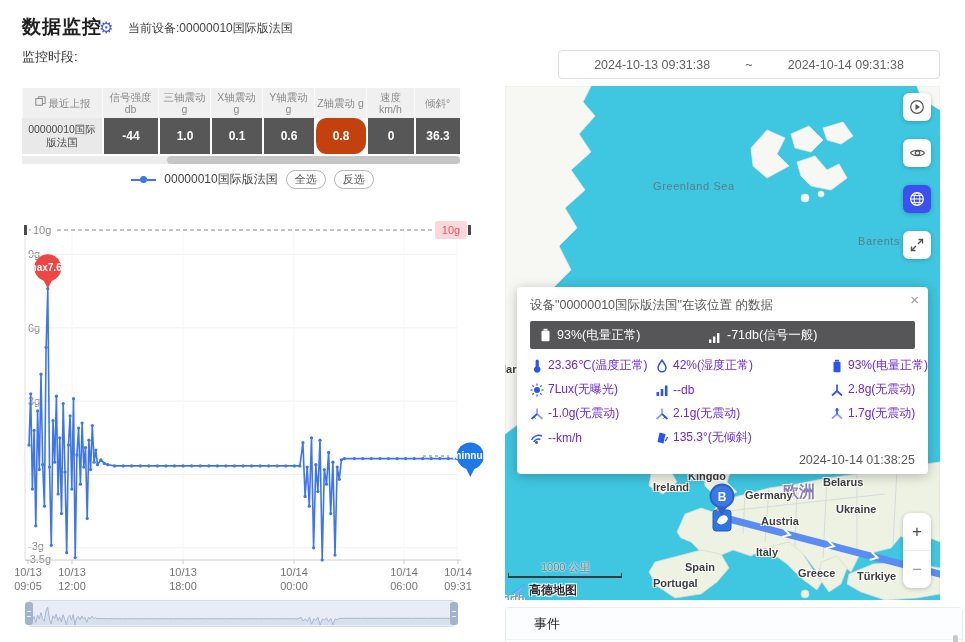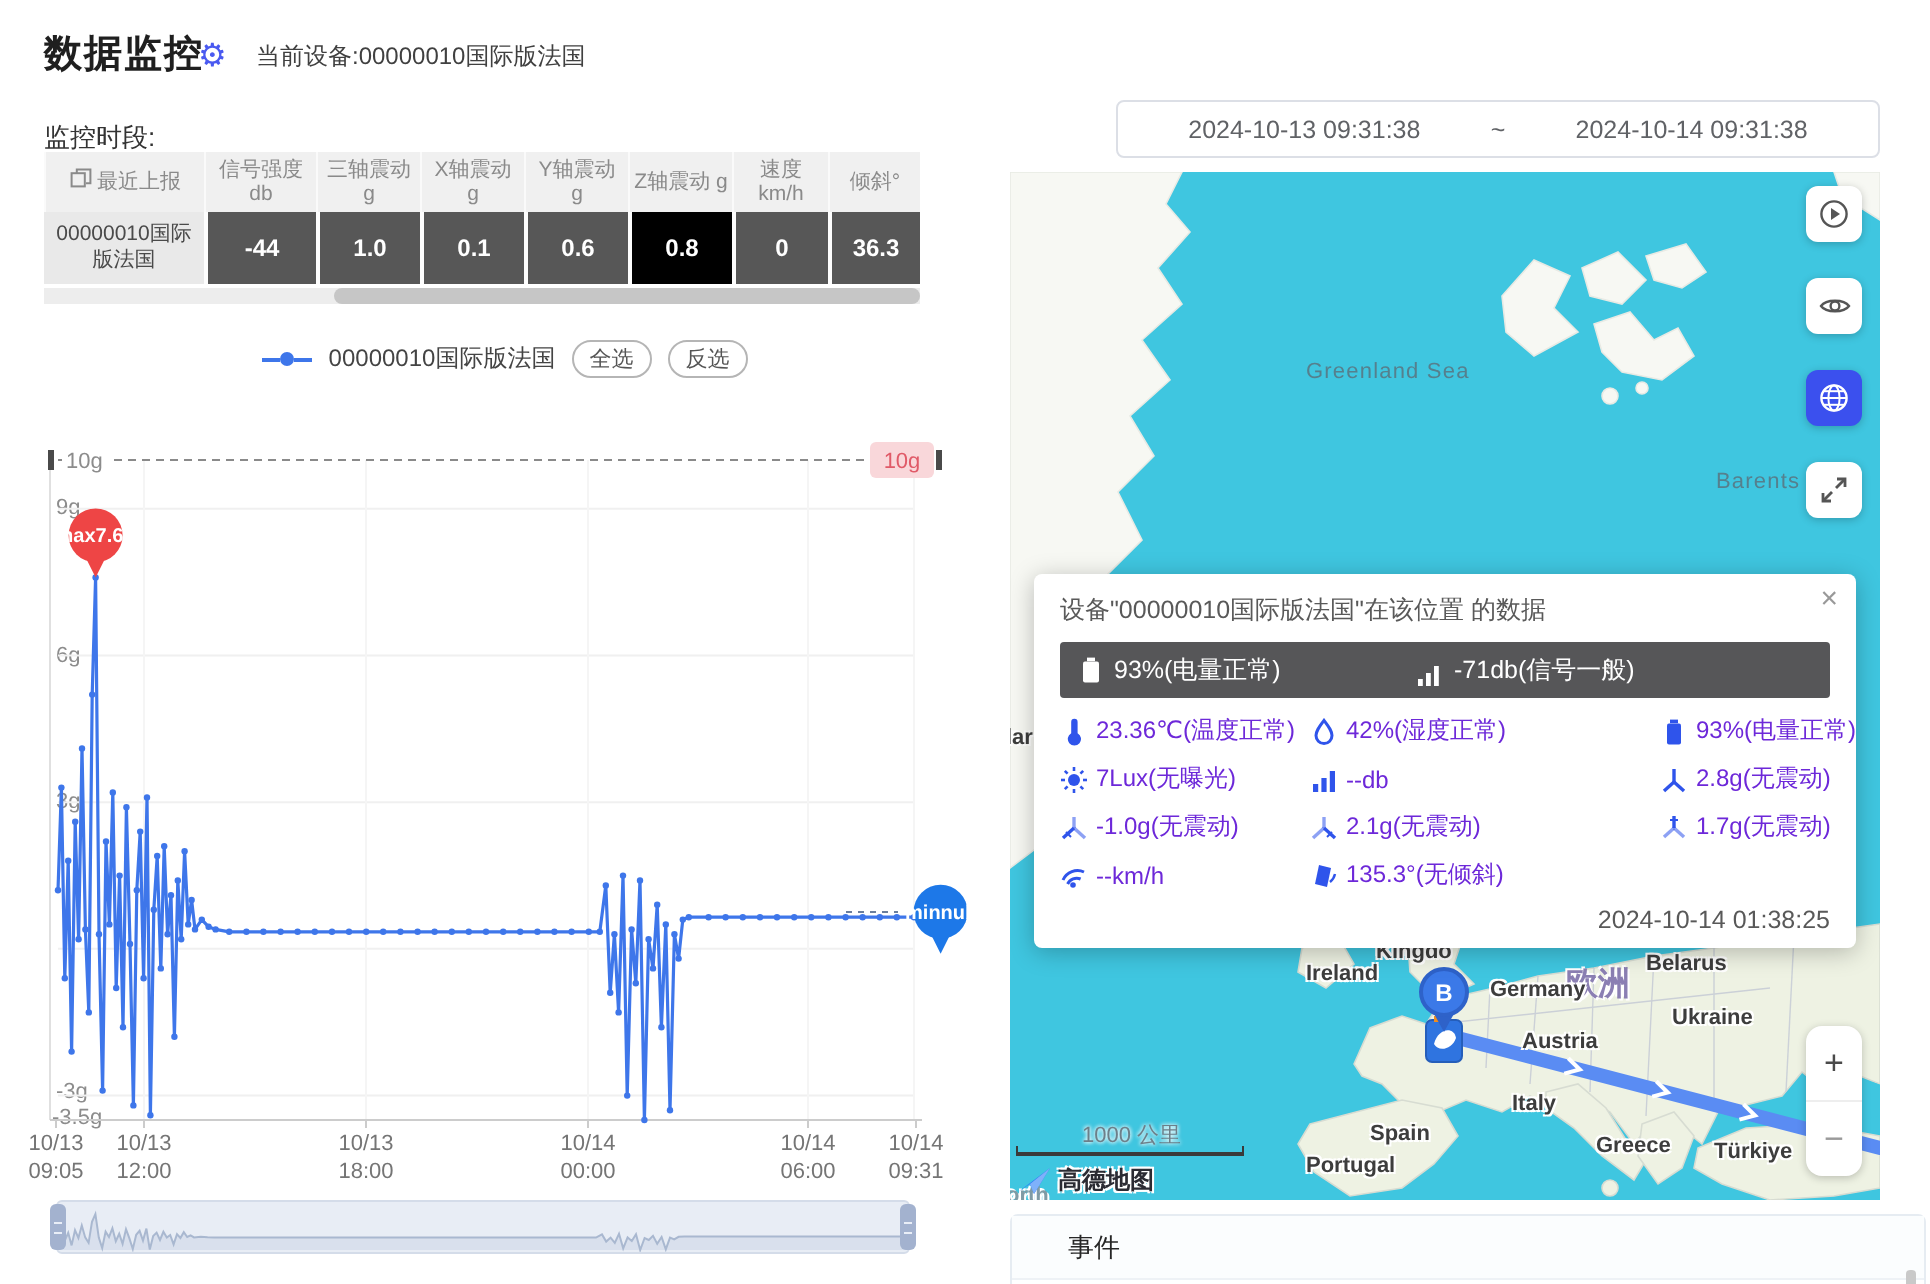--- a/index.html
+++ b/index.html
@@ -4,32 +4,32 @@
 <style>
   * { margin:0; padding:0; box-sizing:border-box; }
   body { width:965px; height:642px; overflow:hidden; background:#fff;
          font-family:"Liberation Sans","DejaVu Sans",sans-serif; position:relative; }
   .abs { position:absolute; }
 
   
   .title { left:22px; top:14px; font-size:19px; font-weight:bold; color:#1f1f1f; letter-spacing:1px; }
   .gear { left:99px; top:18px; font-size:16px; color:#4a5af0; cursor:pointer; }
   .device-label { left:128px; top:20px; font-size:12px; color:#404040; }
-  .period-label { left:22px; top:60px; font-size:13px; color:#333; }
-
-  
-  .sensor-table { left:22px; top:76px; width:438px; }
+  .period-label { left:22px; top:48px; font-size:13px; color:#333; }
+
+  
+  .sensor-table { left:22px; top:88px; width:438px; }
   .t-row { display:grid; grid-template-columns:80px 56px 52px 52px 52px 52px 48px 46px; }
   .t-head { height:30px; }
   .t-head .cell { background:#f0f0f0; color:#8a8a8a; font-size:10.5px; display:flex; align-items:center; justify-content:center; text-align:center; line-height:1.15; border-left:1px solid #fafafa; padding:0 2px; }
   .t-data { height:36px; }
   .t-data .cell { display:flex; align-items:center; justify-content:center; font-size:12px; }
   .cell.rowlabel { background:#e9e9e9; color:#4a4a4a; font-size:10.5px; text-align:center; line-height:1.2; padding:0 3px; }
   .cell.val { background:#575757; color:#fff; font-weight:600; border-left:2px solid #fdfdfd; }
-  .cell.val.hl { background:#000000; }
+  .cell.val.hl { background:#c2410c;border-radius:12px; }
   .t-scroll { height:8px; background:#ededed; position:relative; margin-top:2px; }
   .t-thumb { position:absolute; left:145px; right:0; top:0; height:8px; background:#c6c6c6; border-radius:4px; }
   .hicon { display:inline-block; margin-right:3px; }
 
   
   .legend { left:0; top:170px; width:505px; display:flex; justify-content:center; align-items:center; gap:8px; }
   .leg-mark { display:flex; align-items:center; }
   .leg-line { width:9px; height:2px; background:#3e76ea; }
   .leg-dot { width:7px; height:7px; border-radius:50%; background:#3e76ea; }
   .leg-text { font-size:12px; color:#444; }

